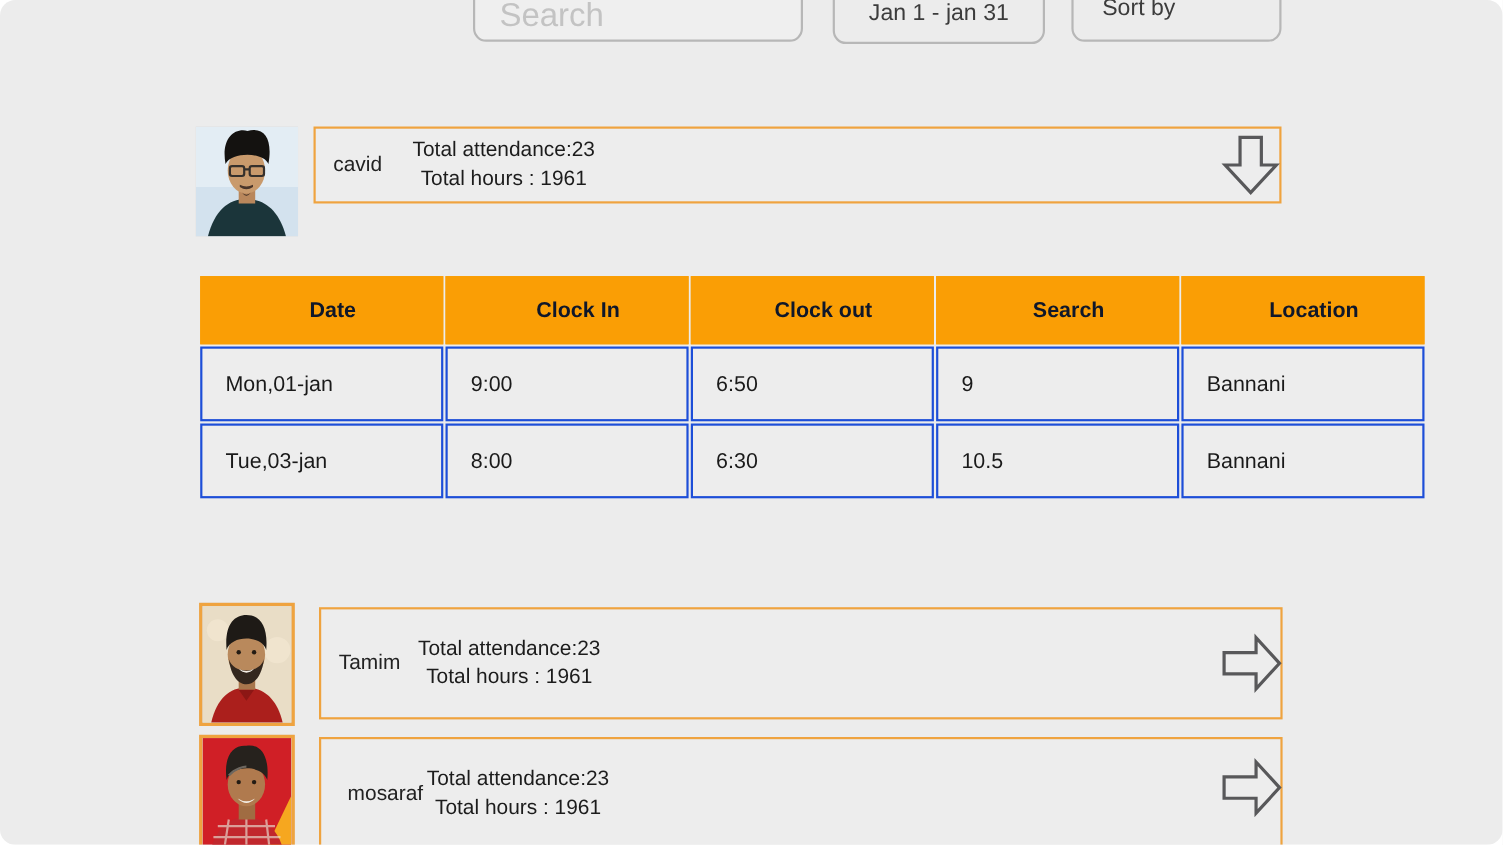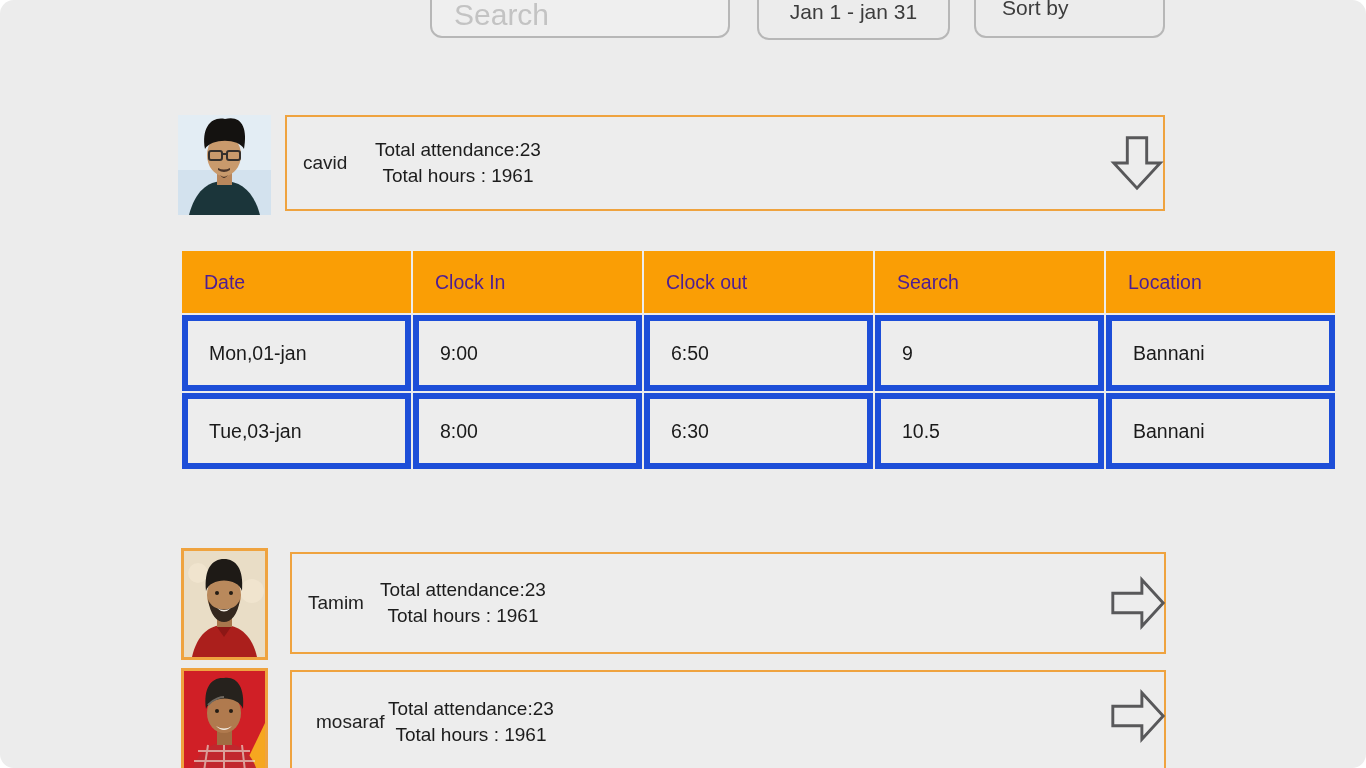--- a/index.html
+++ b/index.html
@@ -61,27 +61,27 @@
   
   .att-table {
     position:absolute; left:180px; top:249px;
     border-collapse:separate; border-spacing:2px;
     font-size:19.5px;
   }
   .att-table th {
     width:195px; height:58px;
     background:#fa9e05;
     border:1px solid #fa9e05;
-    font-weight:normal; text-align:left;
-    padding-left:21px; color:#4c1d95;
+    font-weight:bold; text-align:center;
+    padding-left:21px; color:#0f172a;
   }
   .att-table td {
     width:195px; height:62px;
     background:#ededed;
-    border:6px solid #1d4ed8;
+    border:2px solid #1d4ed8;
     padding-left:21px; color:#1a1a1a;
   }
 </style>
 </head>
 <body>
 
 <div class="screen">
 
   <input class="search-input" type="text" placeholder="Search" style="">
   <div class="pill-btn date-btn">
@@ -99,21 +99,21 @@
       <rect x="39" y="54" width="15" height="16" fill="#b9875c"></rect>
       <ellipse cx="46" cy="40" rx="17" ry="21" fill="#c99a6c"></ellipse>
       <path d="M27 34 C23 12 34 1 47 4 C63 0 70 12 66 34 C61 23 33 23 27 34 Z" fill="#141210"></path>
       <rect x="31" y="36" width="13" height="9" rx="2" fill="none" stroke="#35302c" stroke-width="2"></rect>
       <rect x="49" y="36" width="13" height="9" rx="2" fill="none" stroke="#35302c" stroke-width="2"></rect>
       <line x1="44" y1="39" x2="49" y2="39" stroke="#35302c" stroke-width="2"></line>
       <path d="M40 53 Q46 56 52 53 L52 55 Q46 59 40 55 Z" fill="#4a352a"></path>
       <path d="M42 60 Q46 64 50 60 Q46 66 42 60 Z" fill="#3a2a20"></path>
     </svg>
   </div>
-  <div class="emp-card" style="left:285px; top:115px; width:880px; height:96px;">
+  <div class="emp-card" style="left:285px; top:115px; width:880px; height:70px;">
     <span class="emp-name">cavid</span>
     <div class="emp-stats">
       <div>Total attendance:23</div>
       <div>Total hours : 1961</div>
     </div>
     <svg class="card-arrow" viewBox="0 0 64 64">
       <path d="M22 6 H42 V32 H56 L32 58 L8 32 H22 Z" fill="none" stroke="#58585a" stroke-width="3"></path>
     </svg>
   </div>
 

